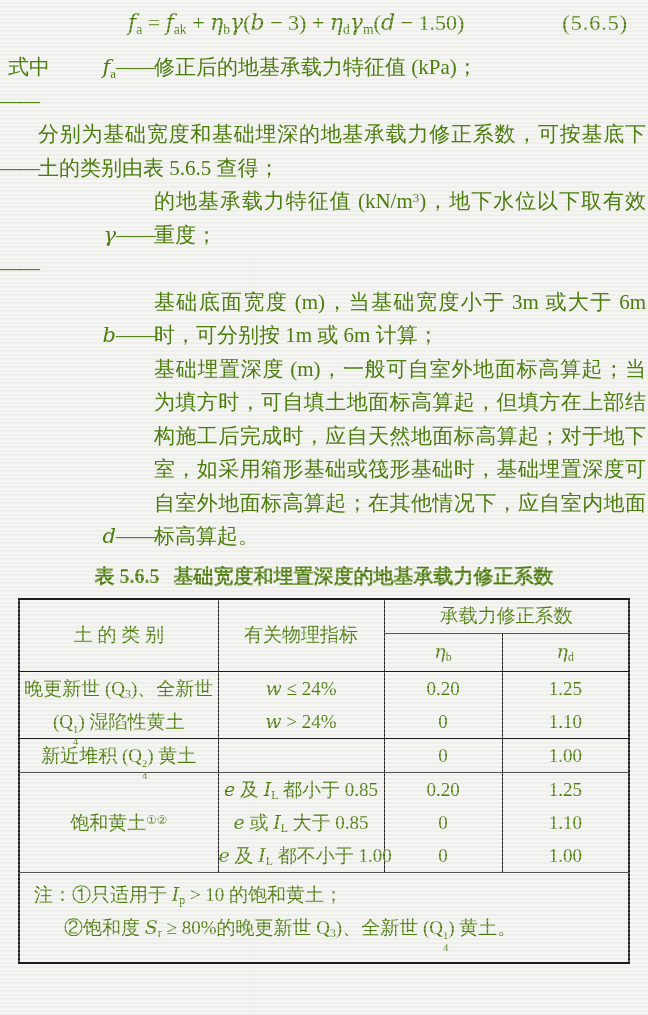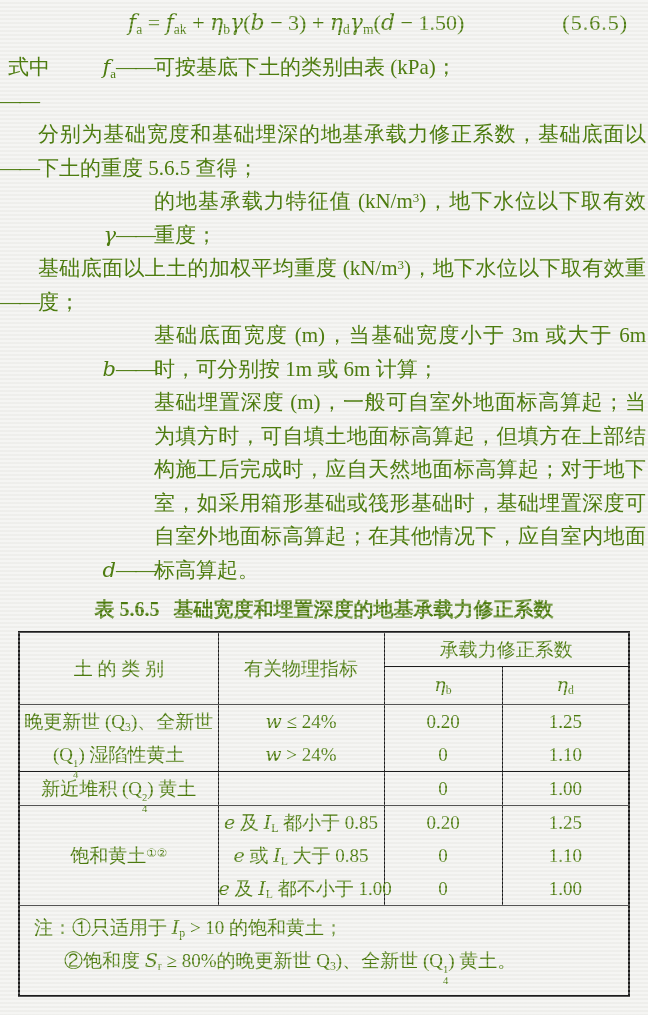--- a/index.html
+++ b/index.html
@@ -53,37 +53,36 @@
     <span class="formula-body"><span class="i">f</span><span class="sub">a</span><span> = </span><span class="i">f</span><span class="sub">ak</span><span> + </span><span class="i">η</span><span class="sub">b</span><span class="i">γ</span><span>(</span><span class="i">b</span><span> − 3) + </span><span class="i">η</span><span class="sub">d</span><span class="i">γ</span><span class="sub">m</span><span>(</span><span class="i">d</span><span> − 1.50)</span></span>
     <span class="formula-number">(5.6.5)</span>
   </div>
 
   <div class="defs">
     <span class="where">式中</span>
 
     <div class="def-item">
       <span class="def-sym"><span class="i">f</span><span class="sub">a</span></span>
       <span class="def-dash">——</span>
-      <span class="def-text"><span>可按基底下土的类别由表 (kPa)；</span></span>
+      <span class="def-text"><span>修正后的地基承载力特征值 (kPa)；</span></span>
     </div>
     <div class="def-item">
       <span class="def-dash">——</span>
     </div>
     <div class="def-item">
       <span class="def-dash">——</span>
-      <span class="def-text"><span>分别为基础宽度和基础埋深的地基承载力修正系数，基础底面以下土的重度 5.6.5 查得；</span></span>
+      <span class="def-text"><span>分别为基础宽度和基础埋深的地基承载力修正系数，可按基底下土的类别由表 5.6.5 查得；</span></span>
     </div>
     <div class="def-item">
       <span class="def-sym"><span class="i">γ</span></span>
       <span class="def-dash">——</span>
       <span class="def-text"><span>的地基承载力特征值 (kN/m</span><span class="sup">3</span><span>)，地下水位以下取有效重度；</span></span>
     </div>
     <div class="def-item">
       <span class="def-dash">——</span>
-      <span class="def-text"><span>基础底面以上土的加权平均重度 (kN/m</span><span class="sup">3</span><span>)，地下水位以下取有效重度；</span></span>
     </div>
     <div class="def-item">
       <span class="def-sym"><span class="i">b</span></span>
       <span class="def-dash">——</span>
       <span class="def-text"><span>基础底面宽度 (m)，当基础宽度小于 3m 或大于 6m 时，可分别按 1m 或 6m 计算；</span></span>
     </div>
     <div class="def-item">
       <span class="def-sym"><span class="i">d</span></span>
       <span class="def-dash">——</span>
       <span class="def-text"><span>基础埋置深度 (m)，一般可自室外地面标高算起；当为填方时，可自填土地面标高算起，但填方在上部结构施工后完成时，应自天然地面标高算起；对于地下室，如采用箱形基础或筏形基础时，基础埋置深度可自室外地面标高算起；在其他情况下，应自室内地面标高算起。</span></span>

